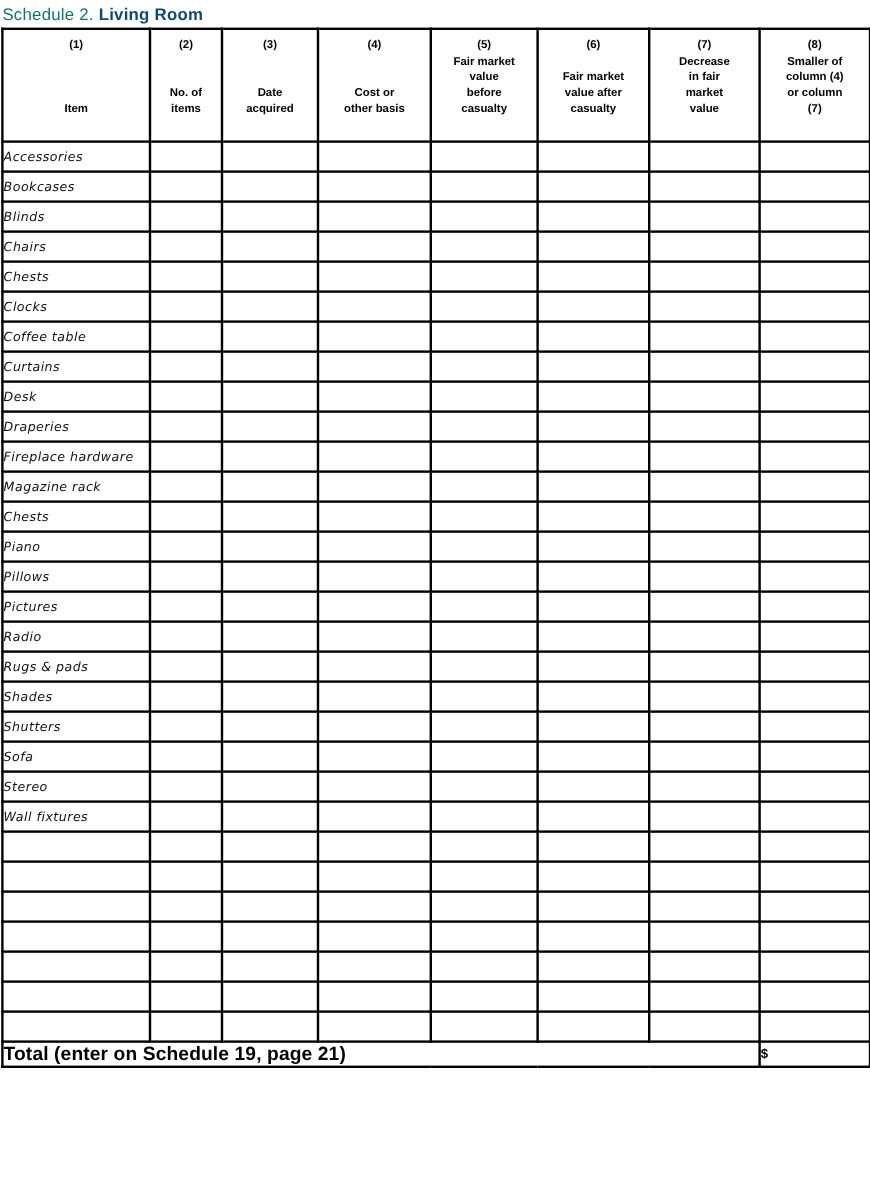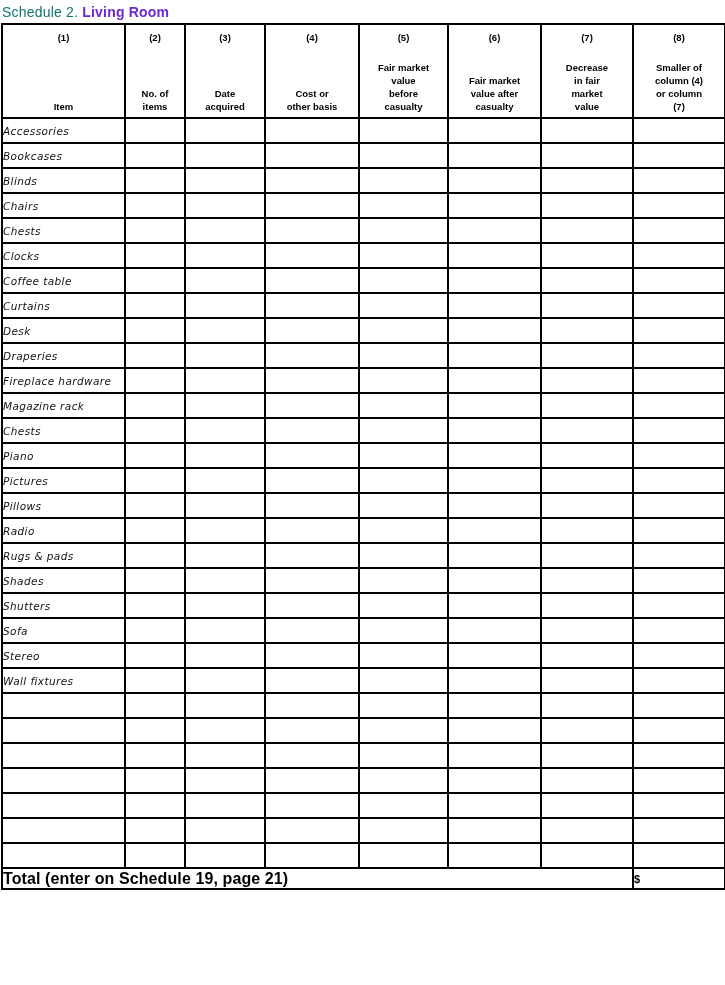--- a/index.html
+++ b/index.html
@@ -12,21 +12,21 @@
     overflow:hidden;
   }
   .title {
     padding:5px 0 3px 2px;
     font-size:14px;
     line-height:15px;
     letter-spacing:0.2px;
     white-space:nowrap;
   }
   .title .prefix { font-weight:400; color:#0f766e; }
-  .title .name   { font-weight:700; color:#6d28d9; }
+  .title .name   { font-weight:700; color:#0c4a6e; }
 
   table.schedule {
     border-collapse:collapse;
     table-layout:fixed;
     width:723px;
     margin-left:1px;
   }
   table.schedule th,
   table.schedule td {
     border:2px solid #000;
@@ -39,21 +39,21 @@
   .hcell {
     display:flex; flex-direction:column; align-items:center;
     height:92px;
   }
   .col-number {
     padding-top:7px;
     font-size:9.5px; font-weight:700;
   }
   .col-label {
     margin-top:auto;
-    padding-bottom:4px;
+    padding-bottom:20px;
     font-size:9.5px; font-weight:700;
     line-height:13px;
     text-align:center;
     white-space:pre-line;
   }
 
   
   tbody td { height:23px; background:#fff; }
   td.item-cell {
     text-align:left;
@@ -308,31 +308,31 @@
           <td class="item-cell">Piano</td>
           <td></td>
           <td></td>
           <td></td>
           <td></td>
           <td></td>
           <td></td>
           <td></td>
         </tr>
         <tr>
+          <td class="item-cell">Pillows</td>
+          <td></td>
+          <td></td>
+          <td></td>
+          <td></td>
+          <td></td>
+          <td></td>
+          <td></td>
+        </tr>
+        <tr>
           <td class="item-cell">Pictures</td>
-          <td></td>
-          <td></td>
-          <td></td>
-          <td></td>
-          <td></td>
-          <td></td>
-          <td></td>
-        </tr>
-        <tr>
-          <td class="item-cell">Pillows</td>
           <td></td>
           <td></td>
           <td></td>
           <td></td>
           <td></td>
           <td></td>
           <td></td>
         </tr>
         <tr>
           <td class="item-cell">Radio</td>

